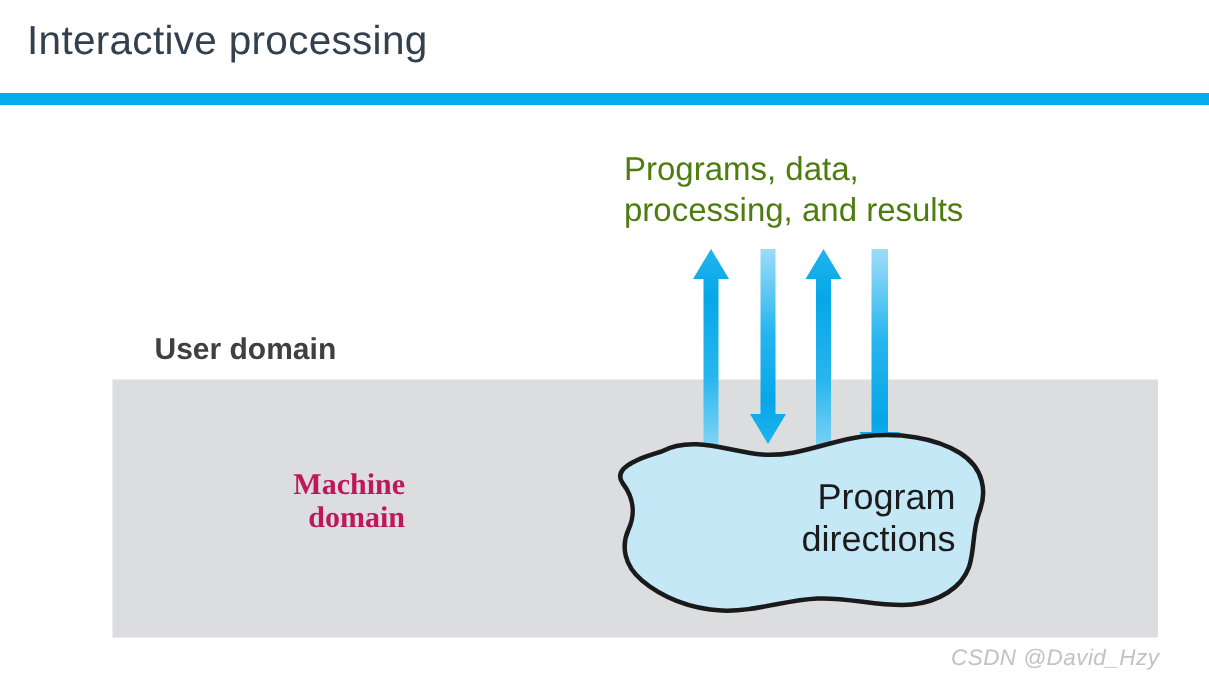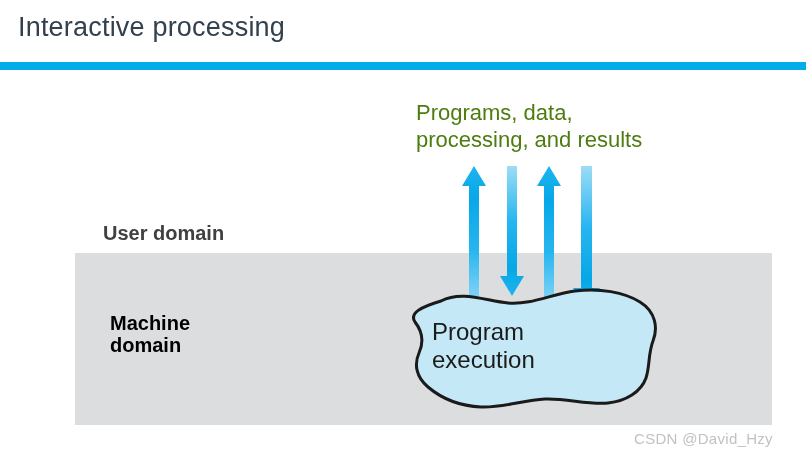--- a/index.html
+++ b/index.html
@@ -56,25 +56,26 @@
     font-size: 20px;
     font-weight: bold;
     color: #404040;
     white-space: nowrap;
   }
   #machine-domain-label {
     position: absolute;
     left: 110px;
     top: 312px;
     width: 160px;
-    text-align: left;
+    text-align: right;
     font-size: 20px;
     font-weight: bold;
-    color: #000000;
+    color: #be185d;
     line-height: 1.12;
+    font-family: Liberation Serif, serif;
   }
 
   
   #flow-caption {
     position: absolute;
     left: 416px;
     top: 100px;
     font-size: 22px;
     font-weight: 400;
     color: #4d7c0f;
@@ -90,36 +91,37 @@
     width: 806px;
     height: 456px;
   }
 
   
   #blob-label {
     position: absolute;
     left: 432px;
     top: 318px;
     width: 205px;
-    text-align: left;
+    text-align: right;
     font-size: 24px;
     font-weight: 400;
     color: #1b1b1b;
     line-height: 1.18;
   }
 
   
   #watermark {
     position: absolute;
     left: 634px;
     top: 430px;
     font-size: 15px;
     color: #c2c2c2;
     white-space: nowrap;
     letter-spacing: 0.3px;
+    font-style: italic;
   }
 </style>
 </head>
 <body>
 
 <div id="slide">
 
   <div id="slide-title">Interactive processing</div>
   <div id="title-rule"></div>
 
@@ -171,18 +173,18 @@
              C 588,405 566,398 545,399
              C 523,400 503,408 481,407
              C 460,406 441,398 428,387
              C 416,377 414,364 419,353
              C 424,342 422,331 415,322
              C 409,313 421,307 441,301 Z"></path>
   </svg>
 
   <div id="blob-label">
     <div>Program</div>
-    <div>execution</div>
+    <div>directions</div>
   </div>
 
   <div id="watermark">CSDN @David_Hzy</div>
 
 </div>
 
 </body></html>

